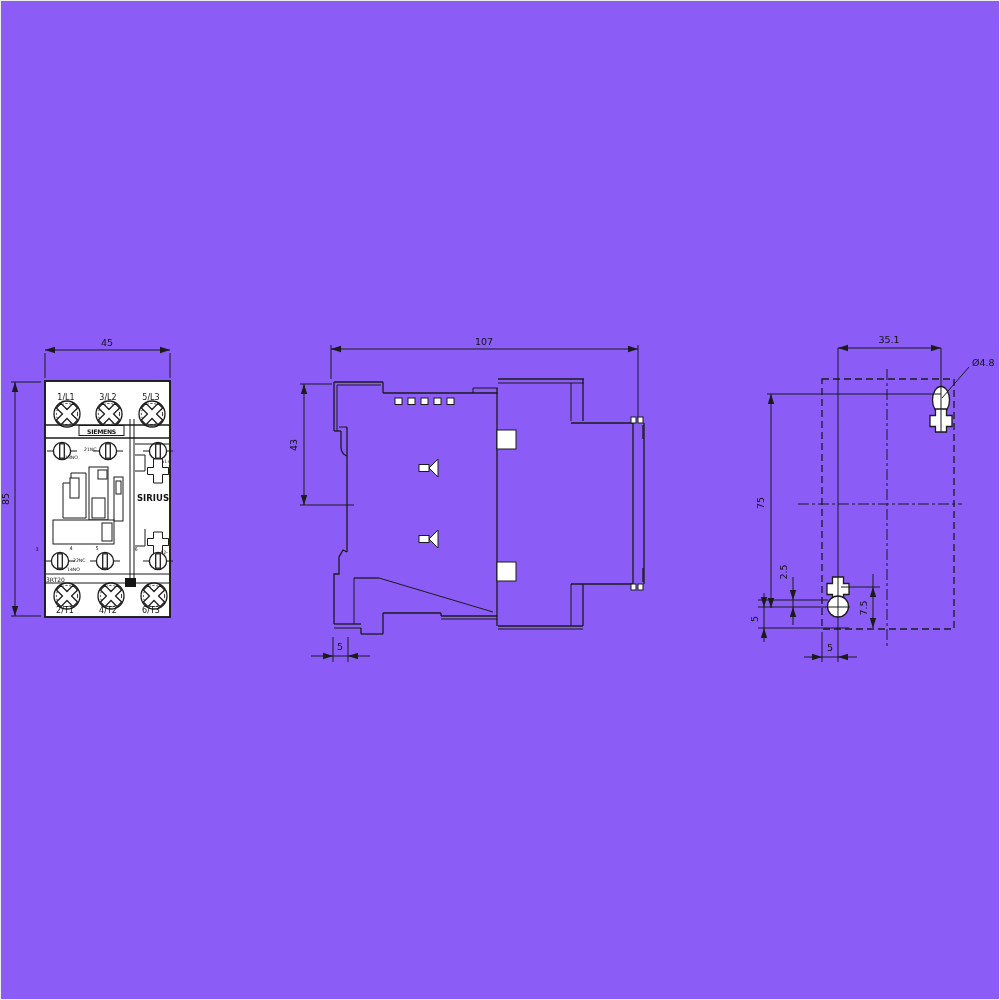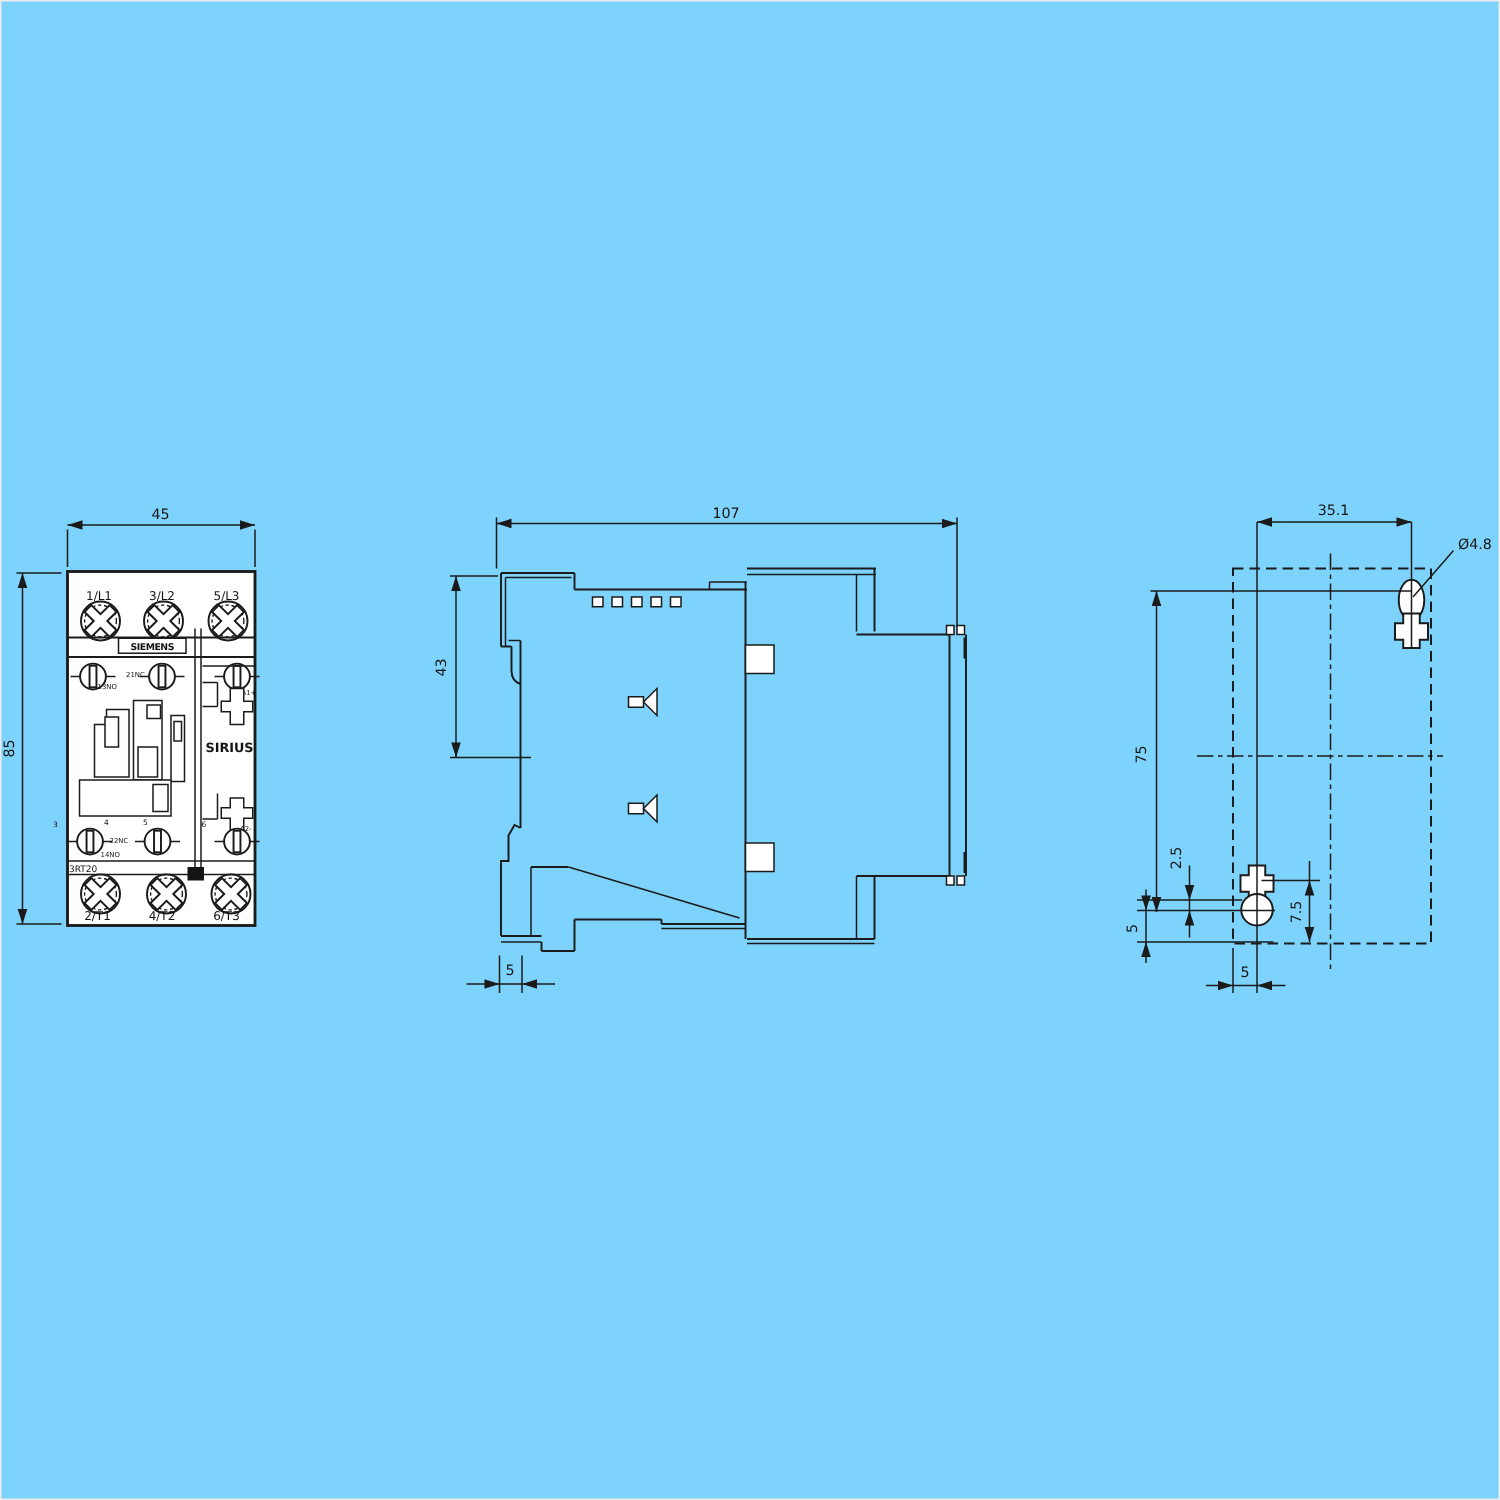--- a/index.html
+++ b/index.html
@@ -1,16 +1,16 @@
 <!DOCTYPE html>
 <html><head>
 <meta charset="utf-8">
 <style>
   html,body{margin:0;padding:0;background:#fff;}
-  .page{width:998px;height:998px;border:1px solid #ececec;background:#7dd3fc;position:relative;overflow:hidden;}
+  .page{width:998px;height:998px;border:1px solid #ececec;background:#8b5cf6;position:relative;overflow:hidden;}
   svg{display:block;}
   .ln{stroke:#1b1b1b;stroke-width:1.3;fill:none;}
   .ln2{stroke-width:1.9;}
   .thin{stroke-width:1;}
   .fw{fill:#ffffff;}
   .fb{fill:#141414;stroke:none;}
   .arr{fill:#1b1b1b;stroke:none;}
   .dash{stroke-dasharray:7 4;}
   .dashdot{stroke-dasharray:11 3 3 3;stroke-width:1;}
   text{font-family:"DejaVu Sans",sans-serif;fill:#141414;}

